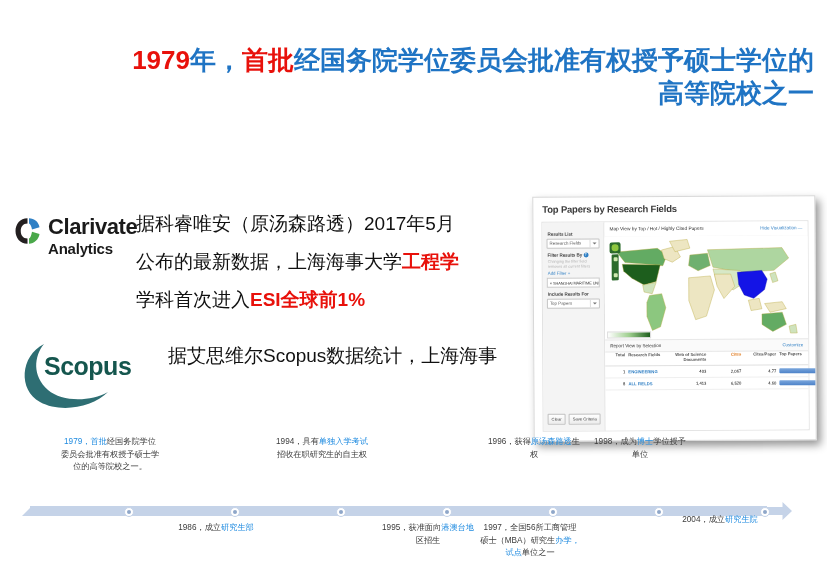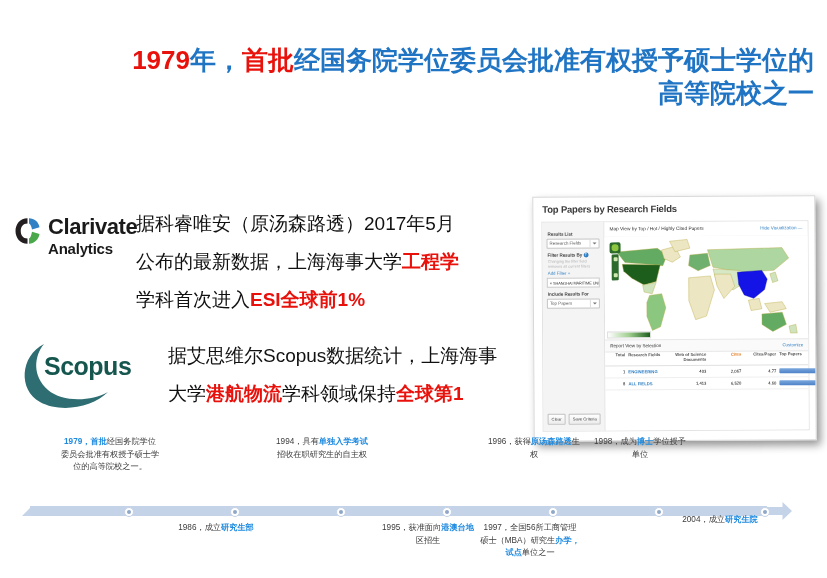--- a/index.html
+++ b/index.html
@@ -186,21 +186,21 @@
   }
   .tl-dot:after{
     content:"";position:absolute;left:2px;top:2px;width:4px;height:4px;
     border-radius:50%;background:#8fa7c9;
   }
   .tl-item{
     position:absolute;width:100px;text-align:center;
     font-size:8.2px;line-height:12.5px;color:#3b3b3b;
   }
   .tl-item.above{bottom:80px;}
-  .tl-hi{color:#1F8BE0;font-weight:bold;}
+  .tl-hi{color:#1F8BE0;font-weight:normal;}
 </style>
 </head>
 <body>
 
 <div id="root">
 
   <div class="headline-block">
     <div class="hl-line"><span class="hl-red">1979</span><span class="hl-blue">年，</span><span class="hl-red">首批</span><span class="hl-blue">经国务院学位委员会批准有权授予硕士学位的</span></div>
     <div class="hl-line l2"><span class="hl-blue">高等院校之一</span></div>
   </div>
@@ -223,21 +223,20 @@
 
   <div class="scopus-logo">
     <svg viewBox="0 0 116 78" width="116" height="78">
       <path d="M30 8 C6 20 4 54 26 66 C46 77 78 72 94 56 C76 66 48 66 34 54 C18 40 20 20 30 8 Z" fill="#2e6e73"></path>
     </svg>
     <div class="sc-word">Scopus</div>
   </div>
 
   <div class="scopus-text">
     <div class="row"><span>据艾思维尔Scopus数据统计，上海海事</span></div>
-    <div class="row"><span>大学</span><span class="em-red">港航物流</span><span>学科领域保持</span><span class="em-red">全球第1</span></div>
   </div>
 
   <div class="shot">
     <div class="shot-title">Top Papers by Research Fields</div>
 
     <div class="shot-body">
 
       <div class="shot-side">
         <div class="sd-label">Results List</div>
         <div class="sd-select">

